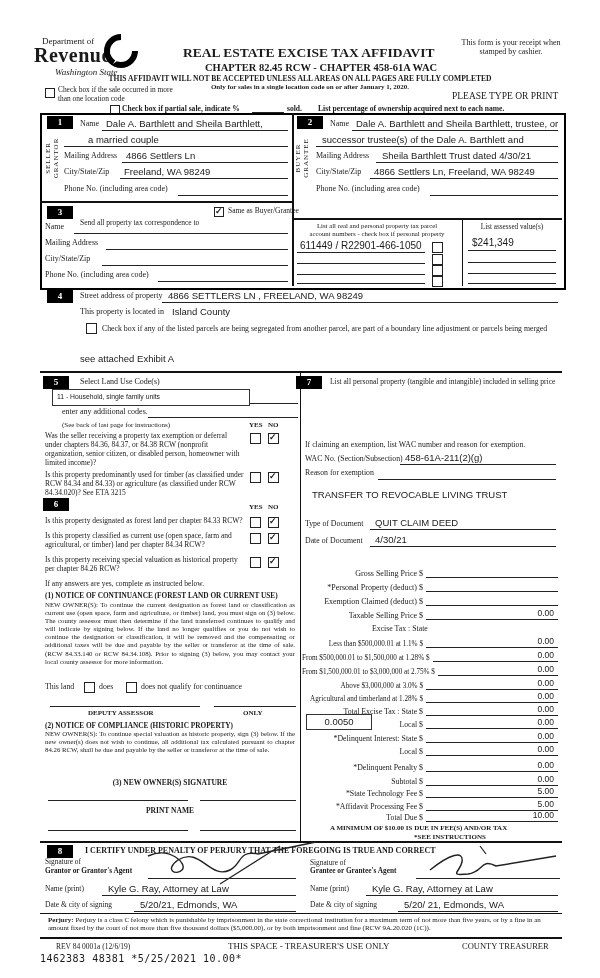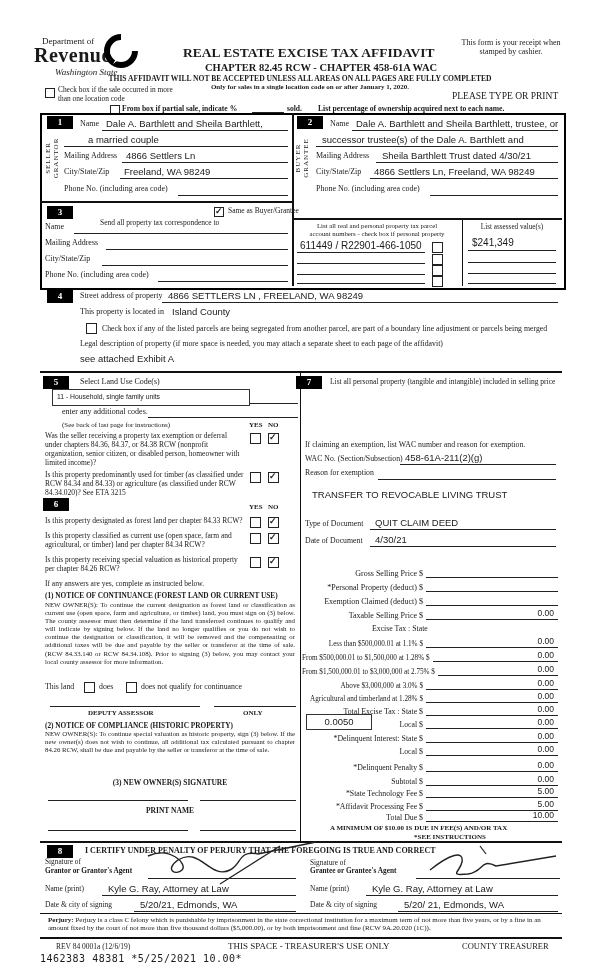--- a/index.html
+++ b/index.html
@@ -41,21 +41,21 @@
   <div class="t b" style="left:183px;top:45px;font-size:13.5px;">REAL ESTATE EXCISE TAX AFFIDAVIT</div>
   <div class="t b" style="left:205px;top:62px;font-size:10.5px;">CHAPTER 82.45 RCW - CHAPTER 458-61A WAC</div>
   <div class="w c" style="left:455px;top:38px;width:112px;font-size:8px;">This form is your receipt when stamped by cashier.</div>
   <div class="w c b" style="left:40px;top:74px;width:520px;font-size:7.6px;">THIS AFFIDAVIT WILL NOT BE ACCEPTED UNLESS ALL AREAS ON ALL PAGES ARE FULLY COMPLETED</div>
   <div class="w c b" style="left:120px;top:83px;width:380px;font-size:7px;">Only for sales in a single location code on or after January 1, 2020.</div>
   <div class="t" style="left:452px;top:91px;font-size:9.5px;">PLEASE TYPE OR PRINT</div>
 
   <span class="cb" style="left:45px;top:88px;"></span>
   <div class="w" style="left:58px;top:86px;width:118px;font-size:7.4px;line-height:8.5px;">Check box if the sale occurred in more than one location code</div>
   <span class="cb" style="left:110px;top:105px;"></span>
-  <div class="t b" style="left:122px;top:104px;font-size:7.6px;">From box if partial sale, indicate %</div>
+  <div class="t b" style="left:122px;top:104px;font-size:7.6px;">Check box if partial sale, indicate %</div>
   <div class="ln" style="left:252px;top:112px;width:32px;"></div>
   <div class="t b" style="left:287px;top:104px;font-size:7.6px;">sold.</div>
   <div class="t b" style="left:318px;top:104px;font-size:7.6px;">List percentage of ownership acquired next to each name.</div>
 
   <div style="position:absolute;left:40px;top:113px;width:522px;height:173px;border:2px solid #000;"></div>
   <div class="hr" style="left:292px;top:113px;width:2px;height:173px;"></div>
   <div class="hr" style="left:40px;top:201px;width:254px;height:2px;"></div>
   <div class="hr" style="left:292px;top:218px;width:270px;height:2px;"></div>
   <div class="hr" style="left:462px;top:218px;width:1px;height:68px;"></div>
 
@@ -91,21 +91,21 @@
   <div class="t" style="left:316px;top:151px;font-size:8px;">Mailing Address</div>
   <div class="t fill" style="left:382px;top:150px;">Sheila Barthlett Trust dated 4/30/21</div>
   <div class="ln" style="left:376px;top:162px;width:182px;"></div>
   <div class="t" style="left:316px;top:167px;font-size:8px;">City/State/Zip</div>
   <div class="t fill" style="left:374px;top:166px;">4866 Settlers Ln,  Freeland, WA 98249</div>
   <div class="ln" style="left:370px;top:178px;width:188px;"></div>
   <div class="t" style="left:316px;top:184px;font-size:8px;">Phone No. (including area code)</div>
   <div class="ln" style="left:430px;top:195px;width:128px;"></div>
 
   <div class="sq" style="left:47px;top:206px;">3</div>
-  <div class="t" style="left:80px;top:218px;font-size:7.5px;margin-left:20px;">Send all property tax correspondence to</div>
+  <div class="t" style="left:80px;top:218px;font-size:7.5px;">Send all property tax correspondence to</div>
   <span class="cb ck" style="left:214px;top:207px;"></span>
   <div class="t" style="left:228px;top:206px;font-size:7.5px;">Same as Buyer/Grantee</div>
   <div class="t" style="left:45px;top:222px;font-size:8px;">Name</div>
   <div class="ln" style="left:74px;top:233px;width:214px;"></div>
   <div class="t" style="left:45px;top:238px;font-size:8px;">Mailing Address</div>
   <div class="ln" style="left:106px;top:249px;width:182px;"></div>
   <div class="t" style="left:45px;top:254px;font-size:8px;">City/State/Zip</div>
   <div class="ln" style="left:102px;top:265px;width:186px;"></div>
   <div class="t" style="left:45px;top:270px;font-size:8px;">Phone No. (including area code)</div>
   <div class="ln" style="left:158px;top:281px;width:130px;"></div>
@@ -131,21 +131,20 @@
   <div class="ln" style="left:468px;top:283px;width:88px;"></div>
 
   <div class="sq" style="left:47px;top:290px;">4</div>
   <div class="t" style="left:80px;top:291px;font-size:8px;">Street address of property</div>
   <div class="t fill" style="left:168px;top:290px;">4866 SETTLERS LN , FREELAND, WA 98249</div>
   <div class="ln" style="left:162px;top:302px;width:396px;"></div>
   <div class="t" style="left:80px;top:307px;font-size:8px;">This property is located in</div>
   <div class="t fill" style="left:172px;top:306px;">Island County</div>
   <span class="cb" style="left:86px;top:323px;width:9px;height:9px;"></span>
   <div class="t" style="left:102px;top:324px;font-size:7.8px;">Check box if any of the listed parcels are being segregated from another parcel, are part of a boundary line adjustment or parcels being merged</div>
-  <div class="t" style="left:80px;top:339px;font-size:7.8px;">Legal description of property (if more space is needed, you may attach a separate sheet to each page of the affidavit)</div>
   <div class="t fill" style="left:80px;top:353px;">see attached Exhibit A</div>
 
   <div class="hr" style="left:40px;top:371px;width:522px;height:2px;"></div>
   <div class="hr" style="left:300px;top:371px;width:1px;height:470px;"></div>
 
   <div class="sq" style="left:43px;top:376px;">5</div>
   <div class="t" style="left:80px;top:377px;font-size:8px;">Select Land Use Code(s)</div>
   <div style="position:absolute;left:52px;top:389px;width:196px;height:15px;border:1.5px solid #333;">
     <span style="position:absolute;left:4px;top:3px;font:6.8px 'Liberation Sans',sans-serif;white-space:nowrap;">11 - Household, single family units</span>
   </div>

